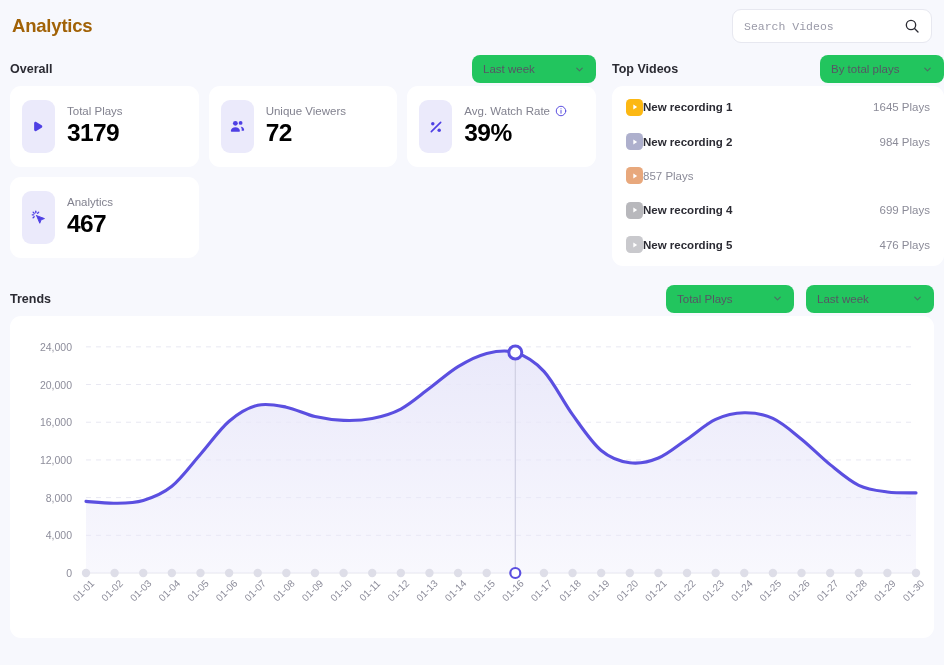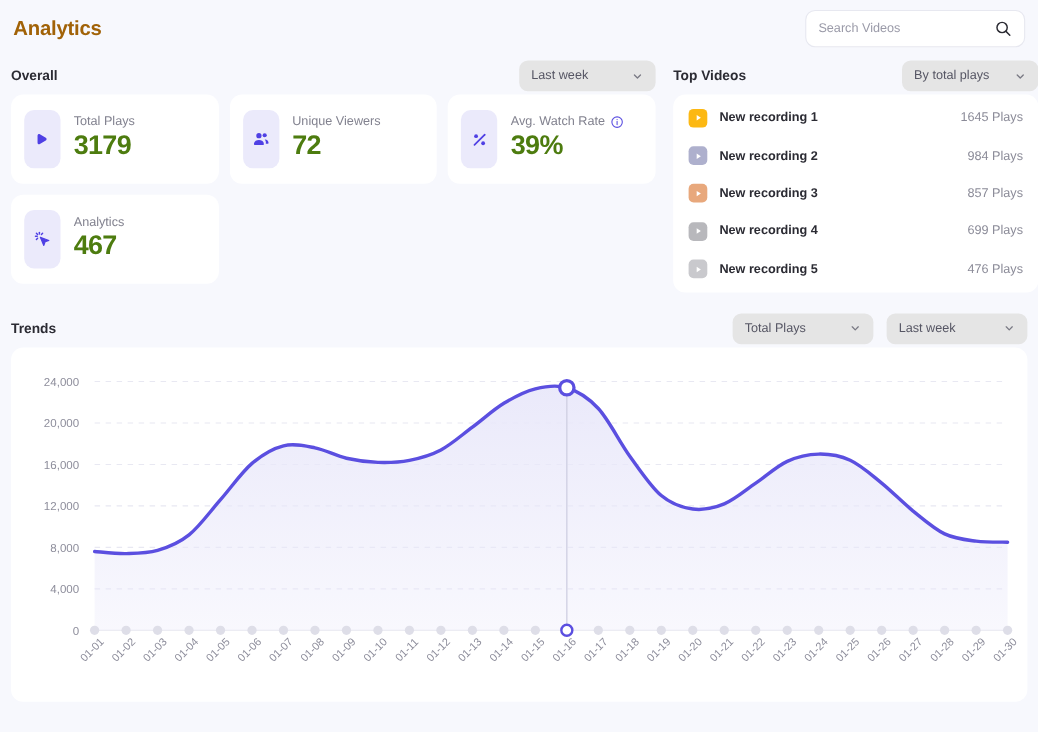--- a/index.html
+++ b/index.html
@@ -18,35 +18,35 @@
     height: 52px; padding: 0 2px;
   }
   .page-title { font-size: 18.5px; font-weight: bold; letter-spacing: -0.2px; color: #a16207; }
   .search-box {
     display: flex; align-items: center; justify-content: space-between;
     width: 200px; height: 34px; background: #ffffff;
     border: 1px solid #e7e8f0; border-radius: 9px; padding: 0 11px;
   }
   .search-box input {
     border: none; outline: none; background: transparent;
-    font-family: Liberation Sans, sans-serif; font-size: 11.5px;
+    font-family: Liberation Mono, monospace; font-size: 11.5px;
     color: #4a4a55; width: 150px;
   }
   .search-box input::placeholder { color: #9a9aa8; }
   .search-ico { width: 16px; height: 16px; flex: 0 0 auto; }
 
   
   .sec-head {
     display: flex; align-items: center; justify-content: space-between;
     height: 34px;
   }
   .sec-title { font-size: 12.5px; font-weight: bold; color: #2b2b33; }
   .dd {
     display: flex; align-items: center; justify-content: space-between;
-    background: #e5e5e5; border-radius: 8px; height: 28px;
+    background: #22c55e; border-radius: 8px; height: 28px;
     padding: 0 11px; font-size: 11.5px; color: #565664; min-width: 124px;
     cursor: pointer; user-select: none; text-align: right;
   }
   .dd .cv { margin-left: 12px; opacity: .75; }
 
   
   .cols { display: flex; gap: 16px; align-items: flex-start; }
   .col-left { width: 586px; flex: 0 0 586px; }
   .col-right { width: 332px; flex: 0 0 332px; }
 
@@ -58,26 +58,26 @@
   .card-ico {
     width: 33px; height: 53px; border-radius: 9px;
     background: #ebeafb; display: flex; align-items: center; justify-content: center;
     flex: 0 0 33px;
   }
   .card-body { display: flex; flex-direction: column; gap: 2px; }
   .card-label {
     font-size: 11.5px; color: #82828f; display: flex; align-items: center; gap: 5px;
     white-space: nowrap;
   }
-  .card-val { font-size: 24.5px; font-weight: bold; letter-spacing: -0.6px; color: #4d7c0f; line-height: 1.15; }
+  .card-val { font-size: 24.5px; font-weight: bold; letter-spacing: -0.6px; color: #000000; line-height: 1.15; }
 
   
   .videos { background: #ffffff; border-radius: 11px; padding: 4px 14px; }
   .vrow {
-    display: flex; align-items: center; gap: 11px; height: 34.4px;
+    display: flex; align-items: center; height: 34.4px;
     cursor: pointer;
   }
   .vthumb { width: 17px; height: 17px; border-radius: 4.5px; flex: 0 0 17px;
             display: flex; align-items: center; justify-content: center; }
   .vthumb svg { display: block; }
   .vname { font-size: 11.5px; font-weight: bold; color: #2b2b33; flex: 1; }
   .vplays { font-size: 11.5px; color: #8b8b98; white-space: nowrap; }
 
   
   .trends-head { margin-top: 16px; }
@@ -222,21 +222,20 @@
           </span>
           <span class="vname">New recording 2</span>
           <span class="vplays">984 Plays</span>
         </div>
         <div class="vrow">
           <span class="vthumb" style="background:#e8a87c">
             <svg width="8" height="8" viewBox="0 0 24 24" fill="#ffffff">
                 <path d="M7 4.6l11.5 7.4L7 19.4z"></path>
               </svg>
           </span>
-          <span class="vname">New recording 3</span>
           <span class="vplays">857 Plays</span>
         </div>
         <div class="vrow">
           <span class="vthumb" style="background:#b8b8bc">
             <svg width="8" height="8" viewBox="0 0 24 24" fill="#ffffff">
                 <path d="M7 4.6l11.5 7.4L7 19.4z"></path>
               </svg>
           </span>
           <span class="vname">New recording 4</span>
           <span class="vplays">699 Plays</span>

